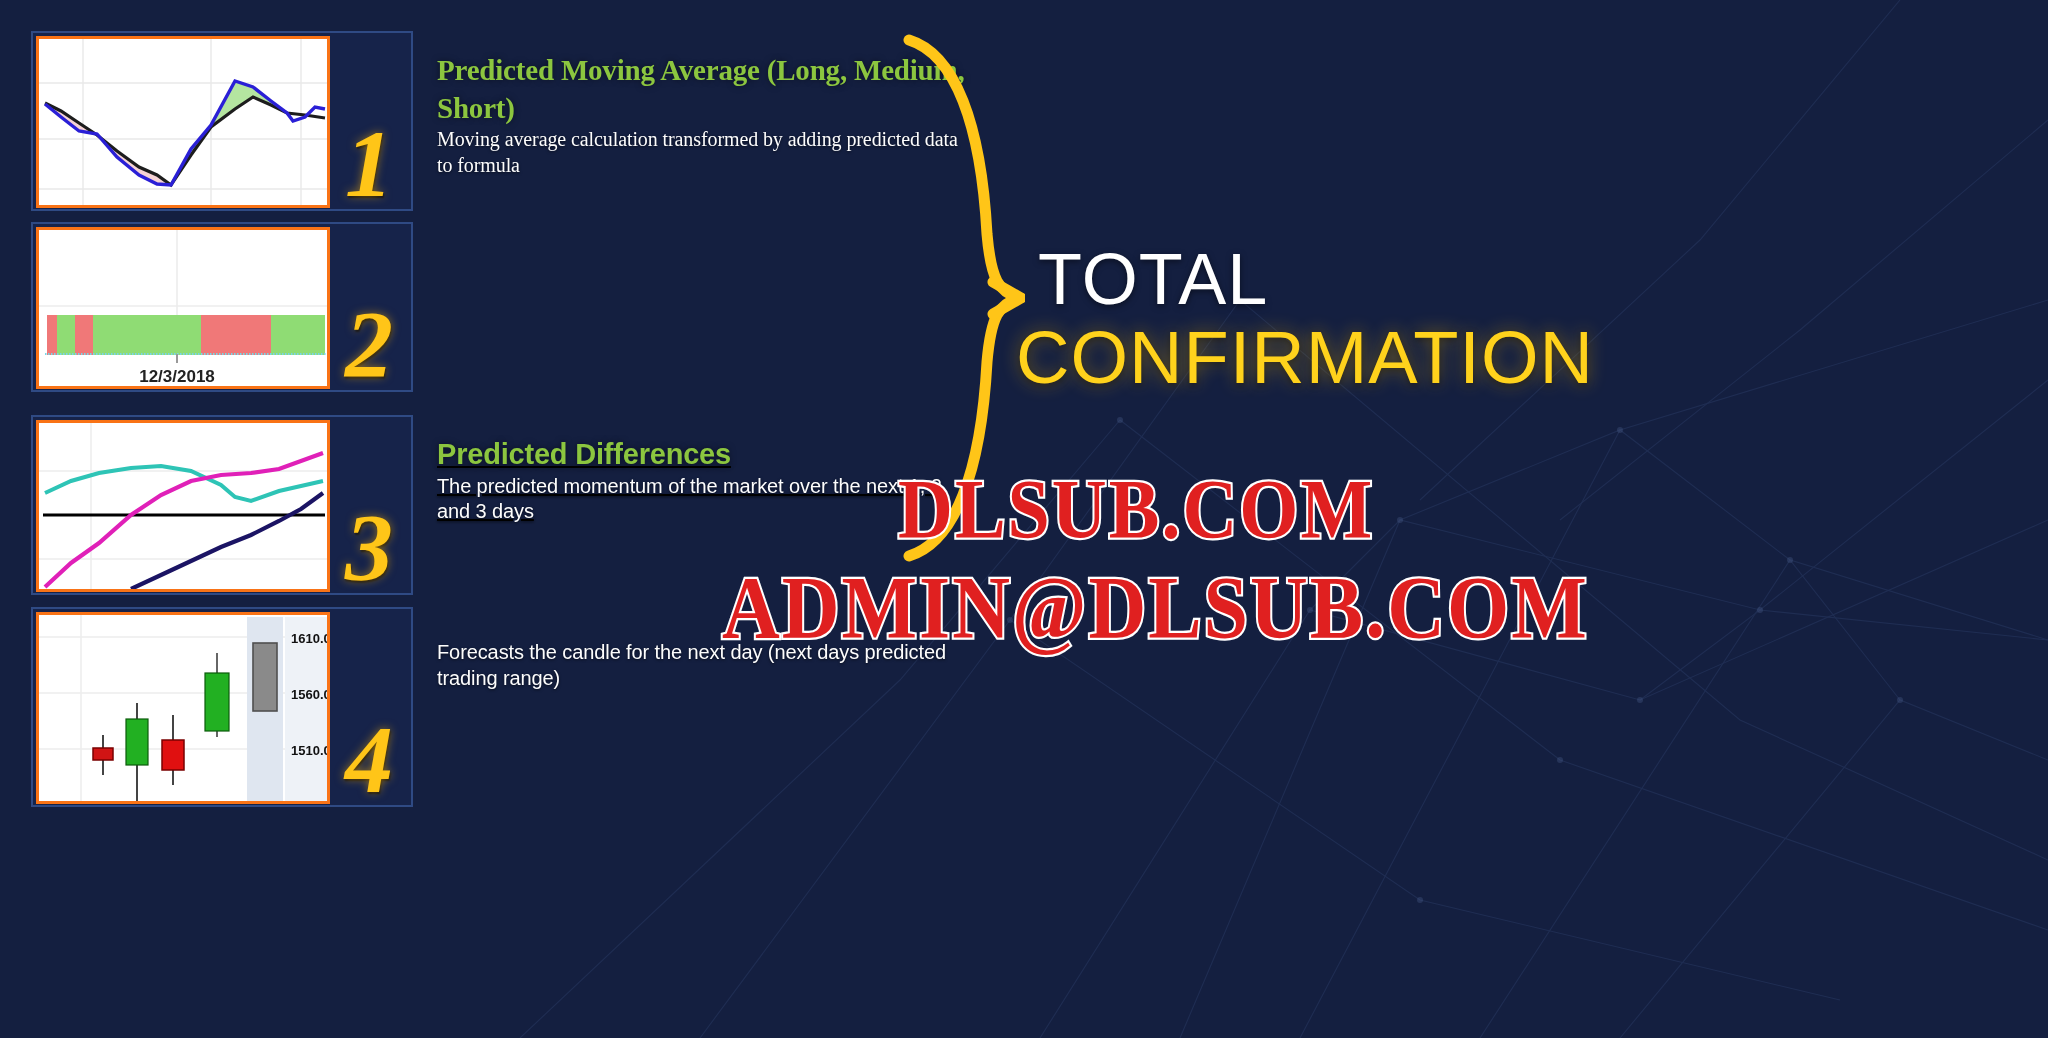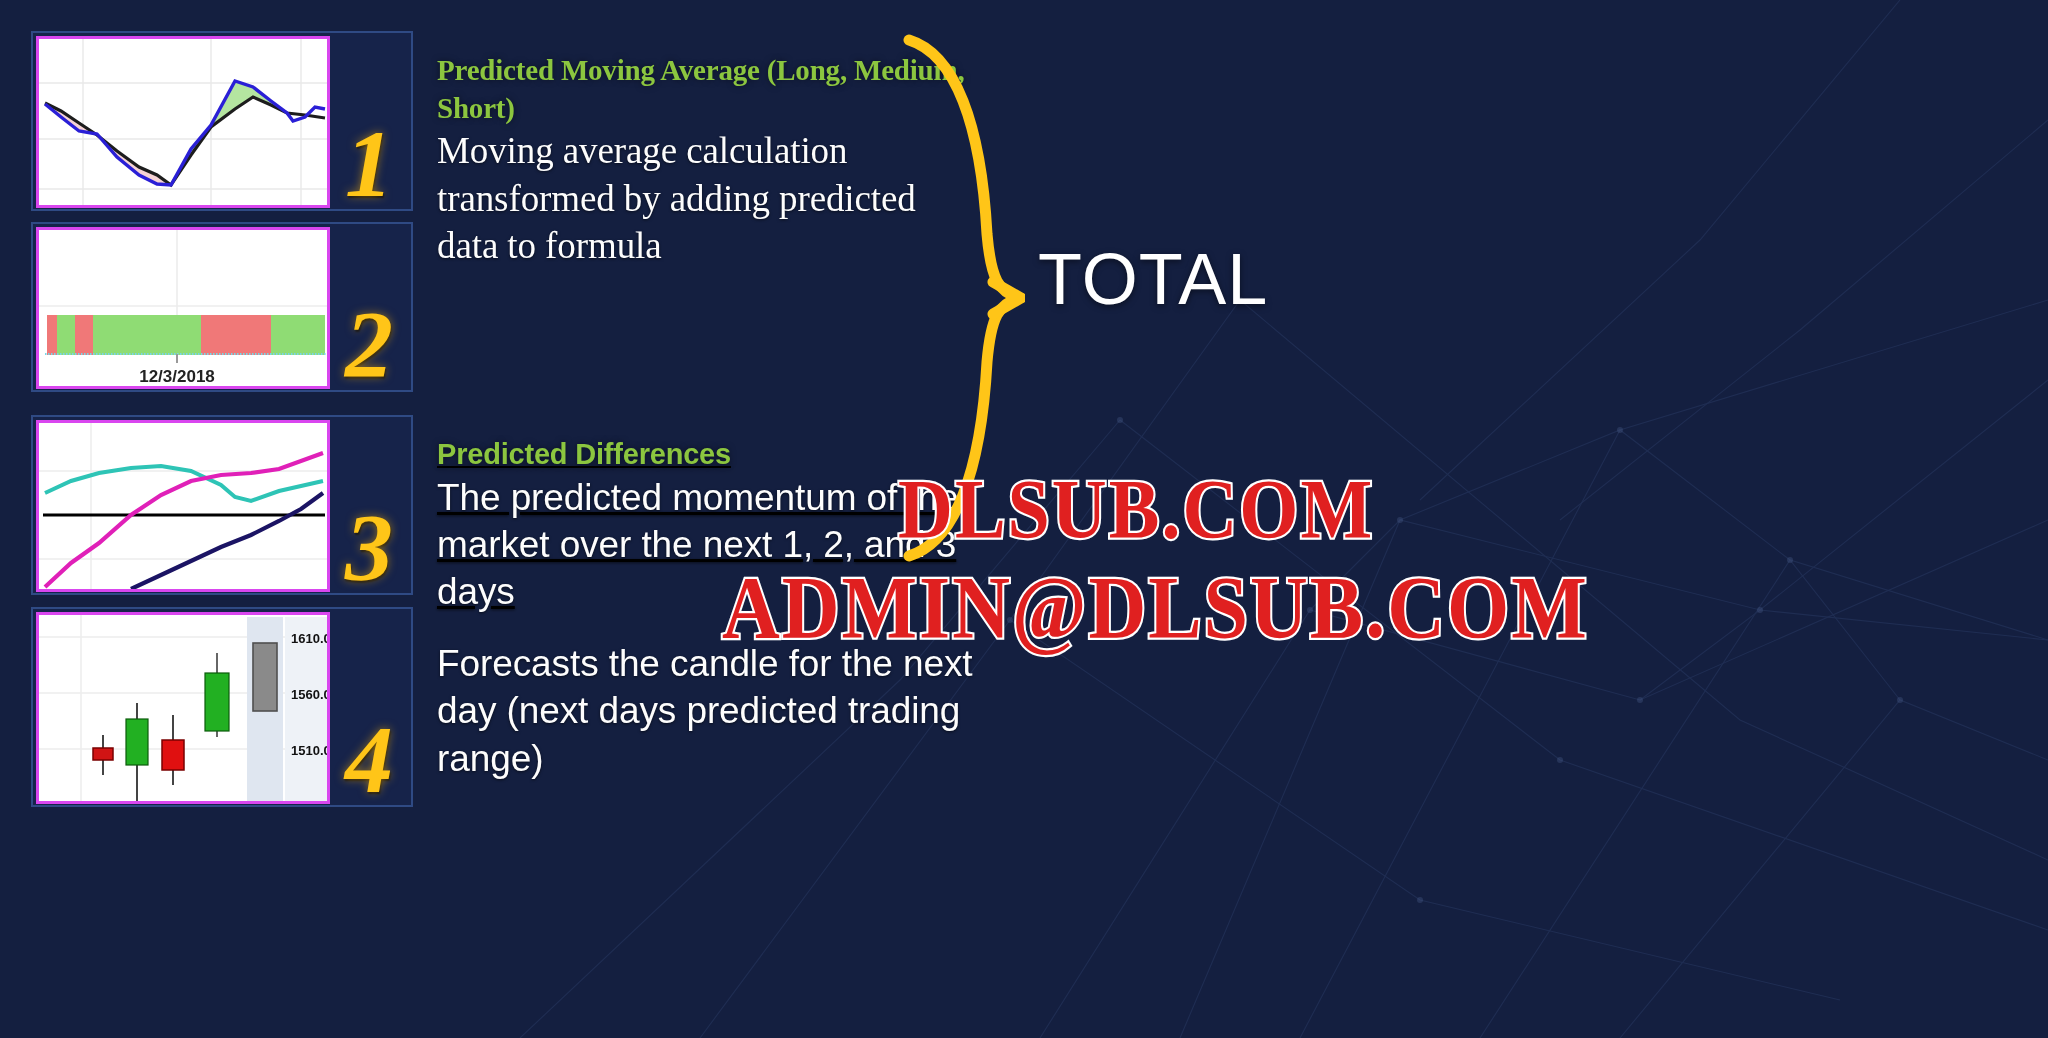--- a/index.html
+++ b/index.html
@@ -26,21 +26,21 @@
     position:absolute;
     border:2px solid #2f4a84;
     background:#16234a;
     padding:3px;
     display:flex;
   }
   .thumb {
     background:#a3a3a3;
     position:relative;
     overflow:hidden;
-    border:3px solid #d946ef;
+    border:3px solid #f97316;
     flex:0 0 auto;
   }
   .num {
     flex:1 1 auto;
     display:flex; align-items:flex-end; justify-content:center;
     font-family:"Liberation Serif", serif;
     font-style:italic;
     font-weight:bold;
     color:#ffc518;
     text-shadow:0 0 10px rgba(255,180,0,.55), 1px 2px 2px rgba(0,0,0,.7);
@@ -68,21 +68,21 @@
   .bhead {
     color:#8cc63f;
     font-weight:bold;
     font-size:29px;
     line-height:1.3;
     letter-spacing:-.2px;
     text-shadow:0 0 6px rgba(0,0,0,.5);
   }
   .bbody {
     color:#fdfdfd;
-    font-size:37px;
+    font-size:20px;
     line-height:1.28;
     letter-spacing:-.1px;
     text-shadow:0 1px 3px rgba(0,0,0,.6);
   }
   #block1 { top:52px;font-family:Liberation Serif, serif; }
   #block2 { top:245px; }
   #block3 { top:436px;text-decoration:underline; }
   #block4 { top:640px; }
 
   
@@ -288,17 +288,18 @@
     <div class="bbody">Forecasts the candle for the next day (next days predicted trading range)</div>
   </div>
 
   <svg id="brace" viewBox="0 0 130 530" fill="none">
     <path d="M14 6 C 60 20, 86 90, 92 200 C 96 246, 104 258, 124 264
              C 104 270, 96 282, 92 328 C 86 438, 60 508, 14 522" stroke="#ffc518" stroke-width="11" stroke-linecap="round" fill="none"></path>
     <path d="M98 248 L126 264 L98 280" stroke="#ffc518" stroke-width="11" stroke-linecap="round" stroke-linejoin="round" fill="none"></path>
   </svg>
 
   <div id="total">TOTAL</div>
+  <div id="confirm">CONFIRMATION</div>
 
   <div class="wm" id="wm1">DLSUB.COM</div>
   <div class="wm" id="wm2">ADMIN@DLSUB.COM</div>
 
 </div>
 
 </body></html>

